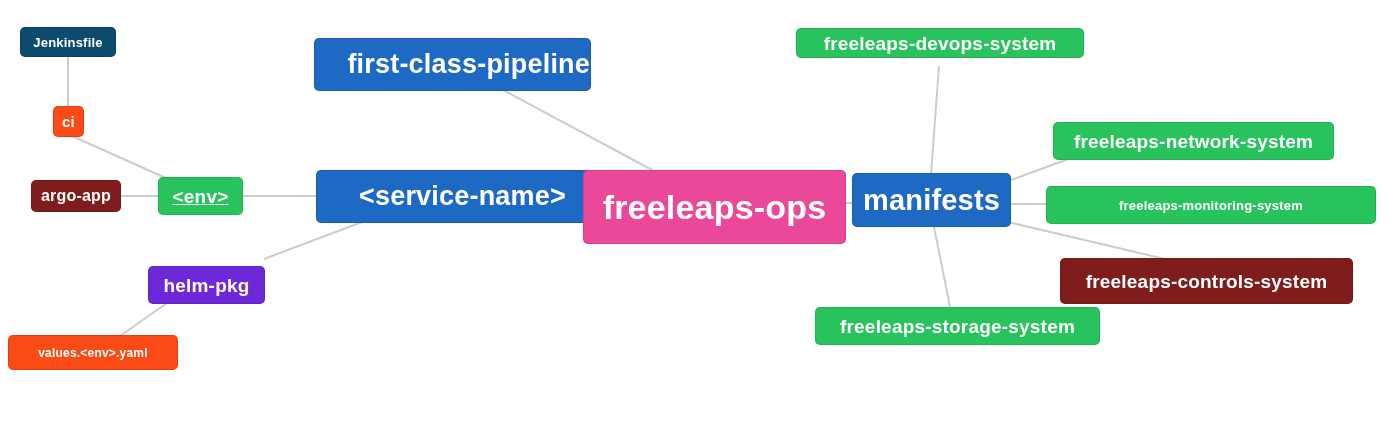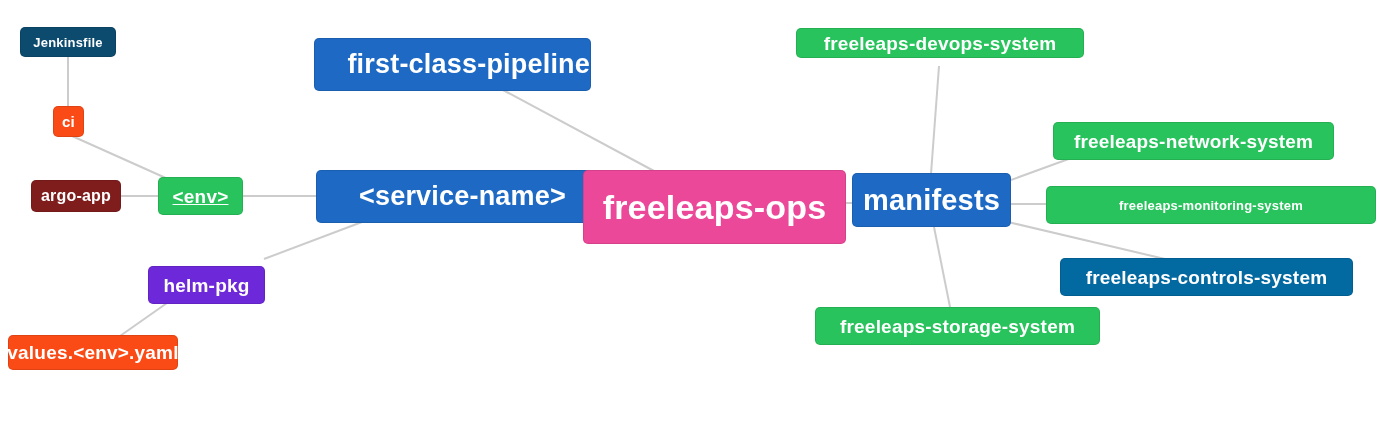--- a/index.html
+++ b/index.html
@@ -69,21 +69,21 @@
       <div class="node" style="left: 31px; top: 180px; width: 90px; height: 32px; background: #7f1d1d;">
         <span class="label" style="font-size: 16px;">argo-app</span>
       </div>
       <div class="node" style="left: 158px; top: 177px; width: 85px; height: 38px; background: rgb(40, 195, 92);">
         <span class="label" style="font-size: 19px; text-decoration: underline;">&lt;env&gt;</span>
       </div>
       <div class="node" style="left: 148px; top: 258px; width: 117px; height: 38px; background: #6d28d9; margin-top: 8px;">
         <span class="label" style="font-size: 19px;">helm-pkg</span>
       </div>
       <div class="node" style="left: 8px; top: 335px; width: 170px; height: 35px; background: rgb(250, 75, 22);">
-        <span class="label" style="font-size: 19px;">values.&lt;env&gt;.yaml</span>
+        <span class="label" style="font-size: 12px;">values.&lt;env&gt;.yaml</span>
       </div>
       <div class="node" style="left: 314px; top: 38px; width: 277px; height: 53px; background: rgb(29, 105, 196); justify-content: flex-end;">
         <span class="label" style="font-size: 27px;">first-class-pipeline</span>
       </div>
       <div class="node" style="left: 316px; top: 170px; width: 293px; height: 53px; background: rgb(29, 105, 196);">
         <span class="label" style="font-size: 27px;">&lt;service-name&gt;</span>
       </div>
       <div class="node" style="left: 583px; top: 170px; width: 263px; height: 74px; background: #ec4899;">
         <span class="label" style="font-size: 34px;">freeleaps-ops</span>
       </div>
@@ -92,20 +92,20 @@
       </div>
       <div class="node" style="left: 796px; top: 28px; width: 288px; height: 30px; background: rgb(40, 195, 92);">
         <span class="label" style="font-size: 19px;">freeleaps-devops-system</span>
       </div>
       <div class="node" style="left: 1053px; top: 110px; width: 281px; height: 38px; background: rgb(40, 195, 92); margin-top: 12px;">
         <span class="label" style="font-size: 19px;">freeleaps-network-system</span>
       </div>
       <div class="node" style="left: 1046px; top: 186px; width: 330px; height: 38px; background: rgb(40, 195, 92);">
         <span class="label" style="font-size: 13px;">freeleaps-monitoring-system</span>
       </div>
-      <div class="node" style="left: 1060px; top: 258px; width: 293px; height: 38px; background: #0369a1;">
+      <div class="node" style="left: 1060px; top: 258px; width: 293px; height: 46px; background: #7f1d1d;">
         <span class="label" style="font-size: 19px;">freeleaps-controls-system</span>
       </div>
       <div class="node" style="left: 815px; top: 307px; width: 285px; height: 38px; background: rgb(40, 195, 92);">
         <span class="label" style="font-size: 19px;">freeleaps-storage-system</span>
       </div>
     </div>
 </div>
 
 </body></html>

